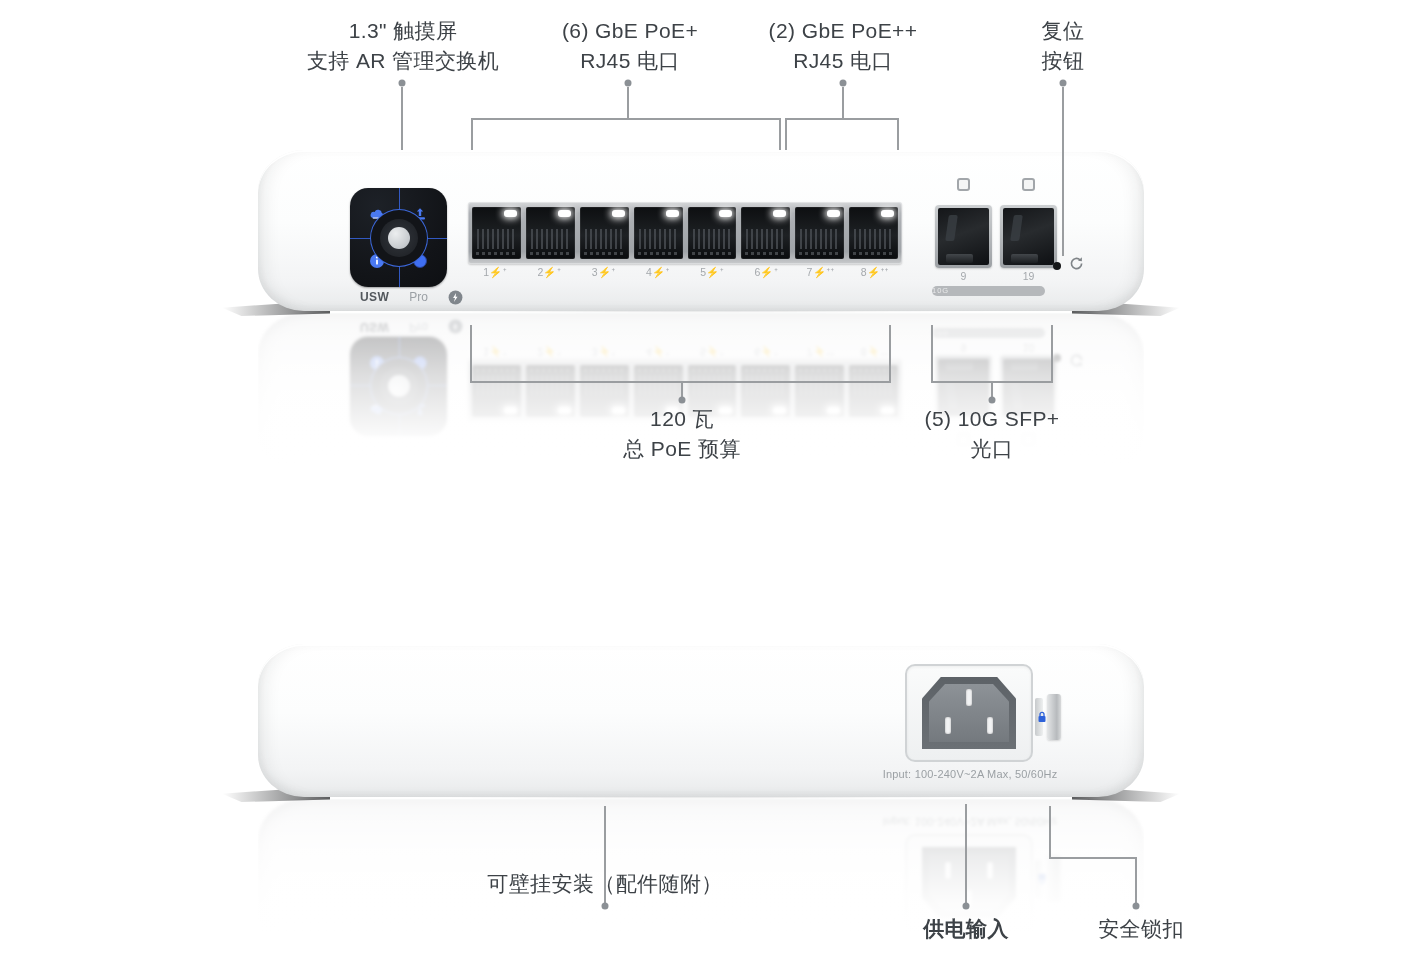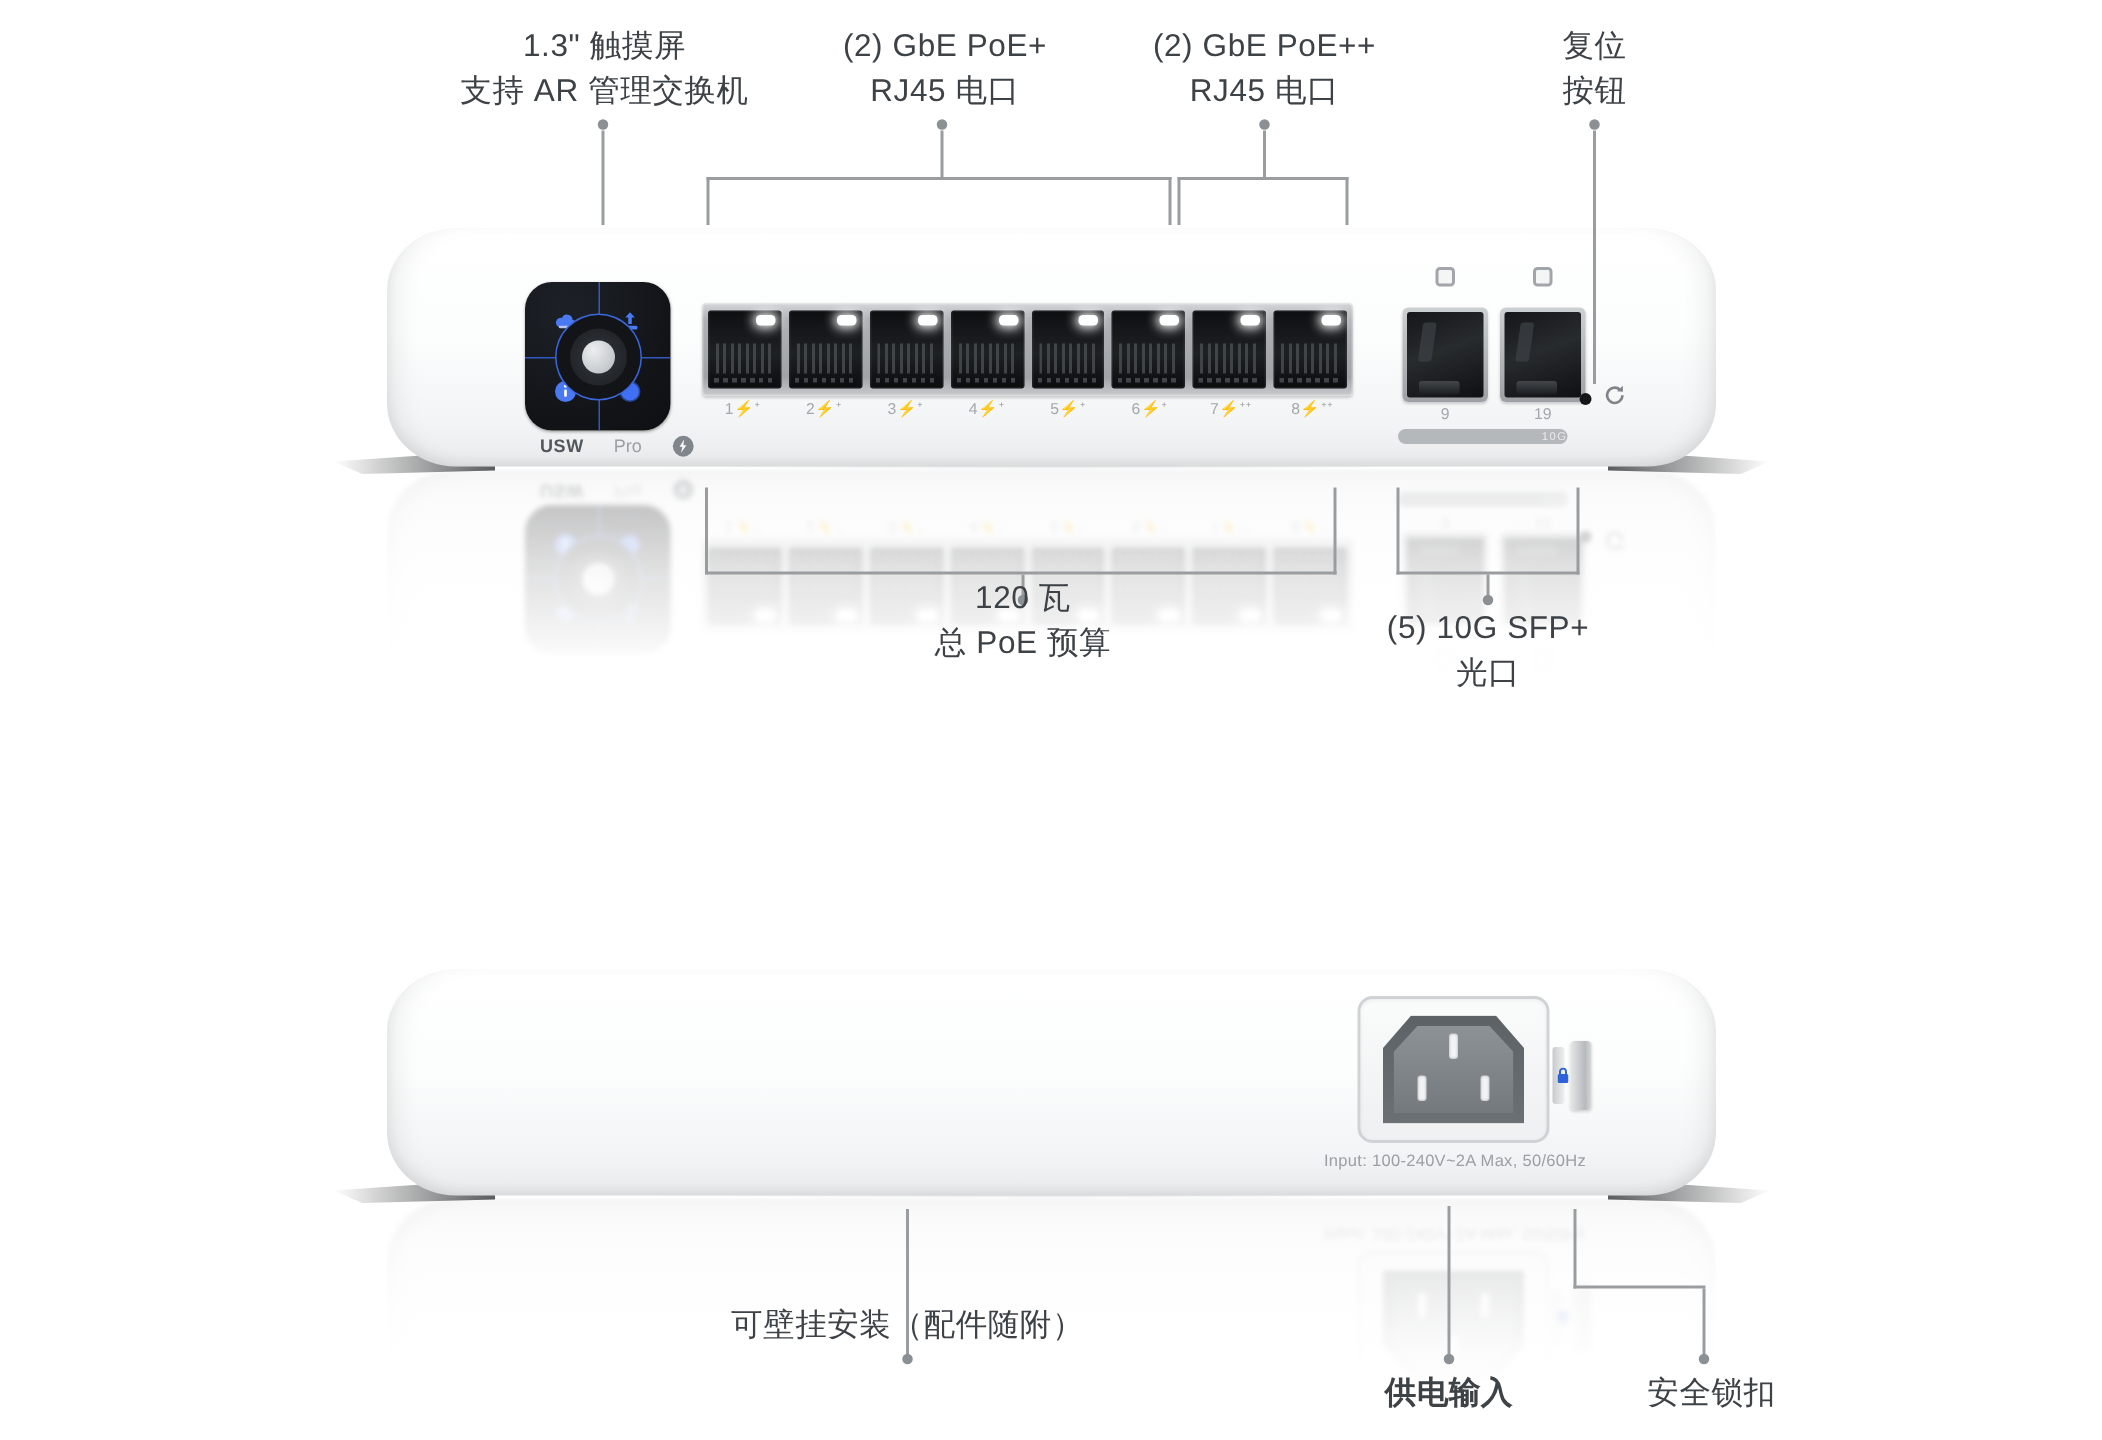--- a/index.html
+++ b/index.html
@@ -86,21 +86,21 @@
   .sfp{position:absolute;top:55px;width:57px;height:63px;border-radius:4px;padding:3px;box-sizing:border-box;
        background:linear-gradient(180deg,#cdd0d2,#9da1a5);box-shadow:0 1px 2px rgba(0,0,0,.18);}
   .sfp .cage{width:100%;height:100%;border-radius:2px;position:relative;overflow:hidden;
        background:linear-gradient(160deg,#141619 0%,#282b2e 45%,#0e1013 100%);}
   .sfp .glint{position:absolute;left:18%;top:12%;width:18%;height:46%;background:#3a3e43;
        transform:skewX(-8deg);border-radius:2px;opacity:.8;}
   .sfp .latch{position:absolute;left:16%;bottom:2px;width:52%;height:9px;border-radius:2px;
        background:linear-gradient(180deg,#43474b,#1b1e21);}
   .sfp-num{position:absolute;top:120px;width:57px;text-align:center;font-size:10.5px;color:#a4a8ac;}
   .speed-bar{position:absolute;left:674px;top:136px;width:113px;height:10px;border-radius:5px;
-       background:#b5b8bb;color:#e9eaeb;font-size:7.5px;line-height:10px;text-align:right;letter-spacing:1px;}
+       background:#b5b8bb;color:#e9eaeb;font-size:7.5px;line-height:10px;text-align:left;letter-spacing:1px;}
   .reset-dot{position:absolute;left:795px;top:112px;width:8px;height:8px;border-radius:50%;background:#141618;}
   .reset-ic{position:absolute;left:810px;top:105px;width:17px;height:17px;}
 
   
   .inlet-frame{position:absolute;left:647px;top:20px;width:128px;height:98px;border-radius:10px;
        border:2px solid #d0d3d5;box-sizing:border-box;
        background:linear-gradient(180deg,#fafbfb,#eef0f1);box-shadow:inset 0 1px 3px rgba(0,0,0,.06);}
   .inlet{position:absolute;left:50%;top:50%;transform:translate(-50%,-50%);width:94px;height:72px;
        background:linear-gradient(180deg,#5d6267,#6b7075);
        clip-path:polygon(20% 0,80% 0,100% 30%,100% 100%,0 100%,0 30%);}
@@ -123,21 +123,21 @@
 </head>
 <body>
 
 <div class="canvas">
 
   <div class="ann" style="left:403px;top:16px;">
     <div>1.3" 触摸屏</div>
     <div>支持 AR 管理交换机</div>
   </div>
   <div class="ann" style="left:630px;top:16px;">
-    <div>(2) GbE PoE+</div>
+    <div>(6) GbE PoE+</div>
     <div>RJ45 电口</div>
   </div>
   <div class="ann" style="left:843px;top:16px;">
     <div>(2) GbE PoE++</div>
     <div>RJ45 电口</div>
   </div>
   <div class="ann" style="left:1063px;top:16px;">
     <div>复位</div>
     <div>按钮</div>
   </div>
@@ -435,21 +435,21 @@
     </div>
 
   <div class="bracket-up" style="left:470px;top:325px;width:421px;height:58px;"></div>
   <div class="vstem" style="left:682px;top:383px;height:16px;"></div>
   <div class="dot" style="left:682px;top:400px;"></div>
 
   <div class="bracket-up" style="left:931px;top:325px;width:122px;height:58px;"></div>
   <div class="vstem" style="left:992px;top:383px;height:16px;"></div>
   <div class="dot" style="left:992px;top:400px;"></div>
 
-  <div class="ann" style="left:682px;top:384px;">
+  <div class="ann" style="left:682px;top:404px;">
     <div>120 瓦</div>
     <div>总 PoE 预算</div>
   </div>
   <div class="ann" style="left:992px;top:404px;">
     <div>(5) 10G SFP+</div>
     <div>光口</div>
   </div>
 
   <div class="device device-back" id="back-device">
     <div class="inlet-frame">

